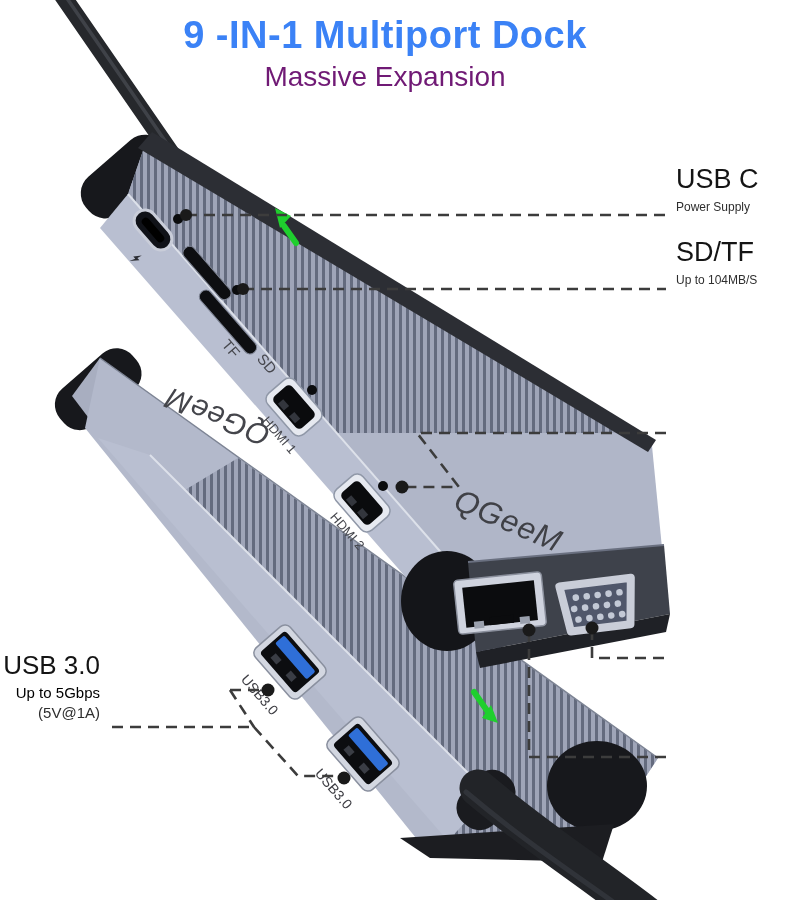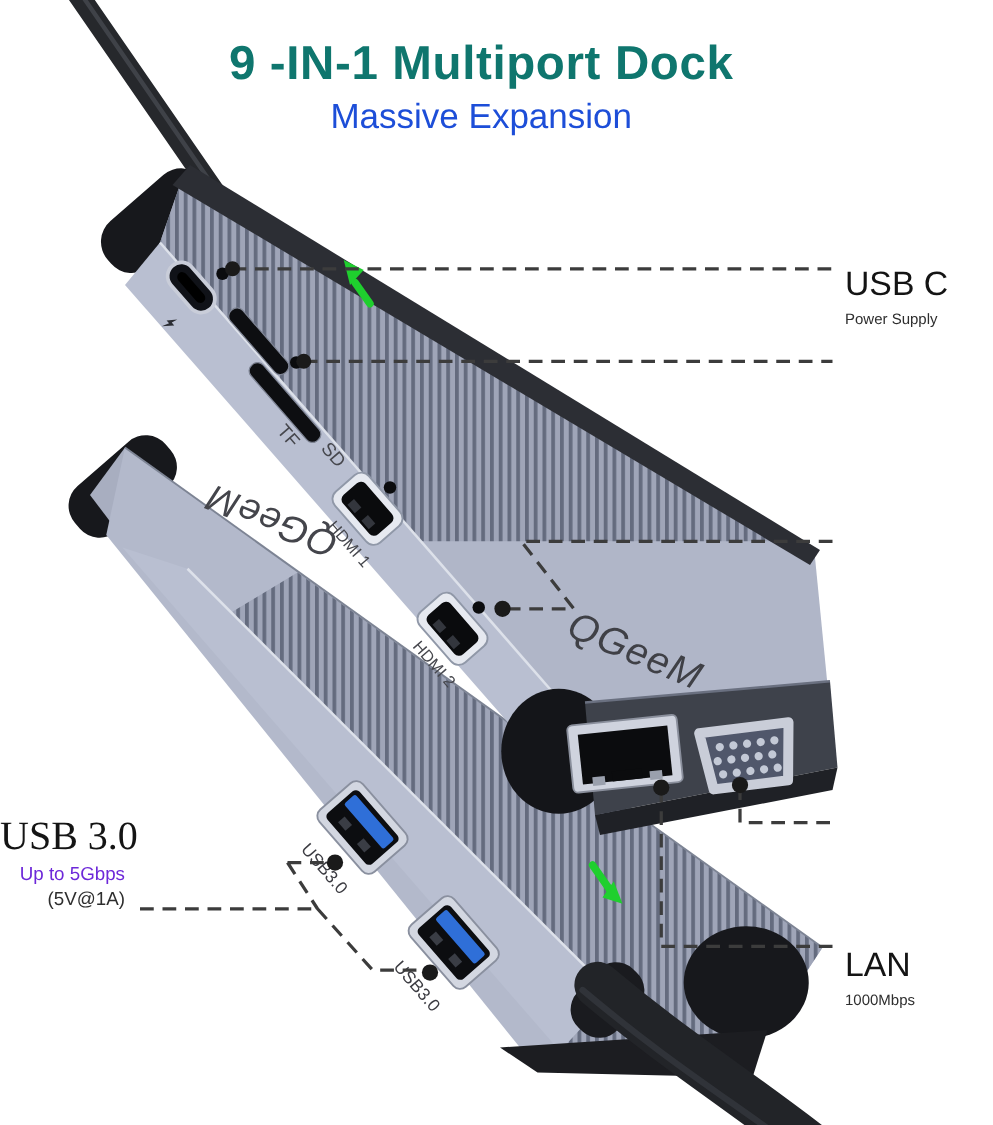--- a/index.html
+++ b/index.html
@@ -1,27 +1,27 @@
 <!DOCTYPE html>
 <html><head>
 <meta charset="utf-8">
 <style>
   html,body{margin:0;padding:0;background:#ffffff;}
   .stage{position:relative;width:794px;height:900px;background:#ffffff;overflow:hidden;
          font-family:"Liberation Sans", sans-serif;}
   .stage svg{position:absolute;left:0;top:0;}
   .hdr{position:absolute;left:0;top:14px;width:770px;text-align:center;}
-  .hdr .t{font-size:38px;font-weight:bold;color:#0f766e;letter-spacing:.5px;line-height:1.15;margin-top:16px;}
-  .hdr .s{font-size:28px;font-weight:400;color:#1d4ed8;margin-top:3px;}
+  .hdr .t{font-size:38px;font-weight:bold;color:#3b82f6;letter-spacing:.5px;line-height:1.15;}
+  .hdr .s{font-size:28px;font-weight:400;color:#701a75;margin-top:3px;}
   .co{position:absolute;left:676px;}
-  .co .l{font-size:27px;color:#141414;line-height:1.05;white-space:nowrap;margin-top:48px;}
+  .co .l{font-size:27px;color:#141414;line-height:1.05;white-space:nowrap;}
   .co .d{font-size:12px;color:#2e2e2e;margin-top:7px;white-space:nowrap;}
   .co-left{position:absolute;left:0;top:652px;width:100px;text-align:right;}
-  .co-left .l{font-size:32px;color:#141414;line-height:1.05;white-space:nowrap;font-family:Liberation Serif, serif;}
-  .co-left .d{font-size:15px;color:#6d28d9;margin-top:5px;white-space:nowrap;}
+  .co-left .l{font-size:26px;color:#141414;line-height:1.05;white-space:nowrap;}
+  .co-left .d{font-size:15px;color:#000000;margin-top:5px;white-space:nowrap;}
   .co-left .d2{font-size:15px;color:#2e2e2e;margin-top:3px;white-space:nowrap;padding-left:16px;}
   text{font-family:"Liberation Sans", sans-serif;}
 </style>
 </head>
 <body>
 
 <div class="stage">
 
   <svg width="794" height="900" viewBox="0 0 794 900">
     <defs>
@@ -193,23 +193,23 @@
 
   <div class="hdr">
     <div class="t">9 -IN-1 Multiport Dock</div>
     <div class="s">Massive Expansion</div>
   </div>
 
   <div class="co" style="top:165px">
     <div class="l">USB C</div>
     <div class="d">Power Supply</div>
   </div>
-  <div class="co" style="top:710px">
-    <div class="l">LAN</div>
-    <div class="d">1000Mbps</div>
+  <div class="co" style="top:238px">
+    <div class="l">SD/TF</div>
+    <div class="d">Up to 104MB/S</div>
   </div>
 
   <div class="co-left">
     <div class="l">USB 3.0</div>
     <div class="d">Up to 5Gbps</div>
     <div class="d2">(5V@1A)</div>
   </div>
 
 </div>
 

